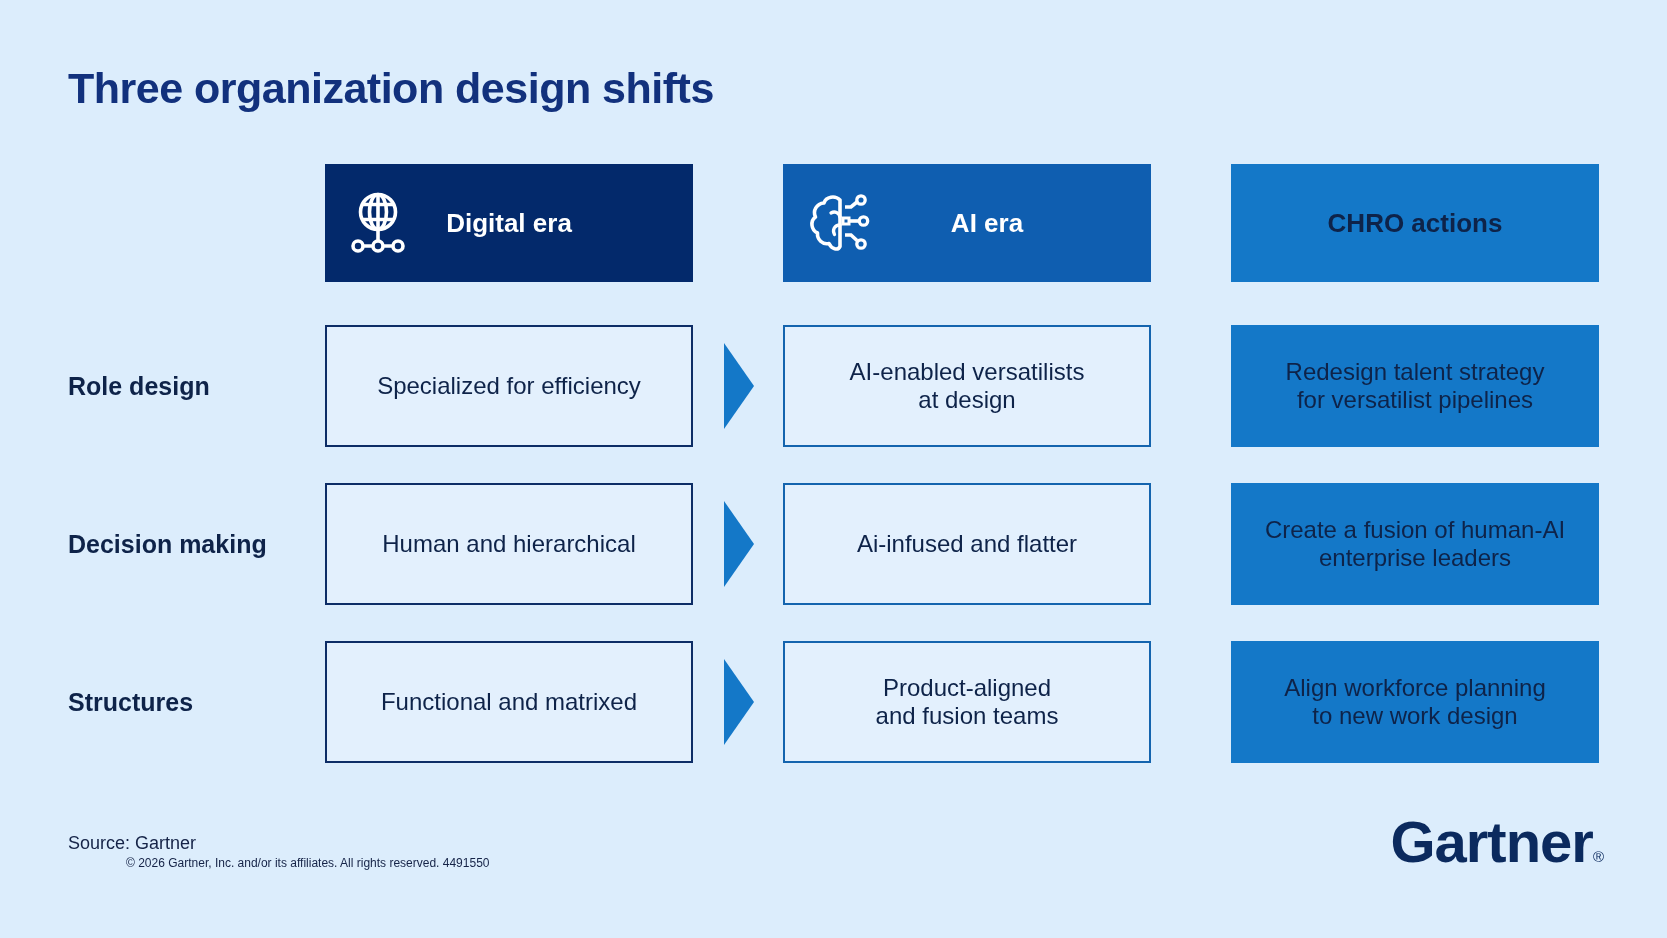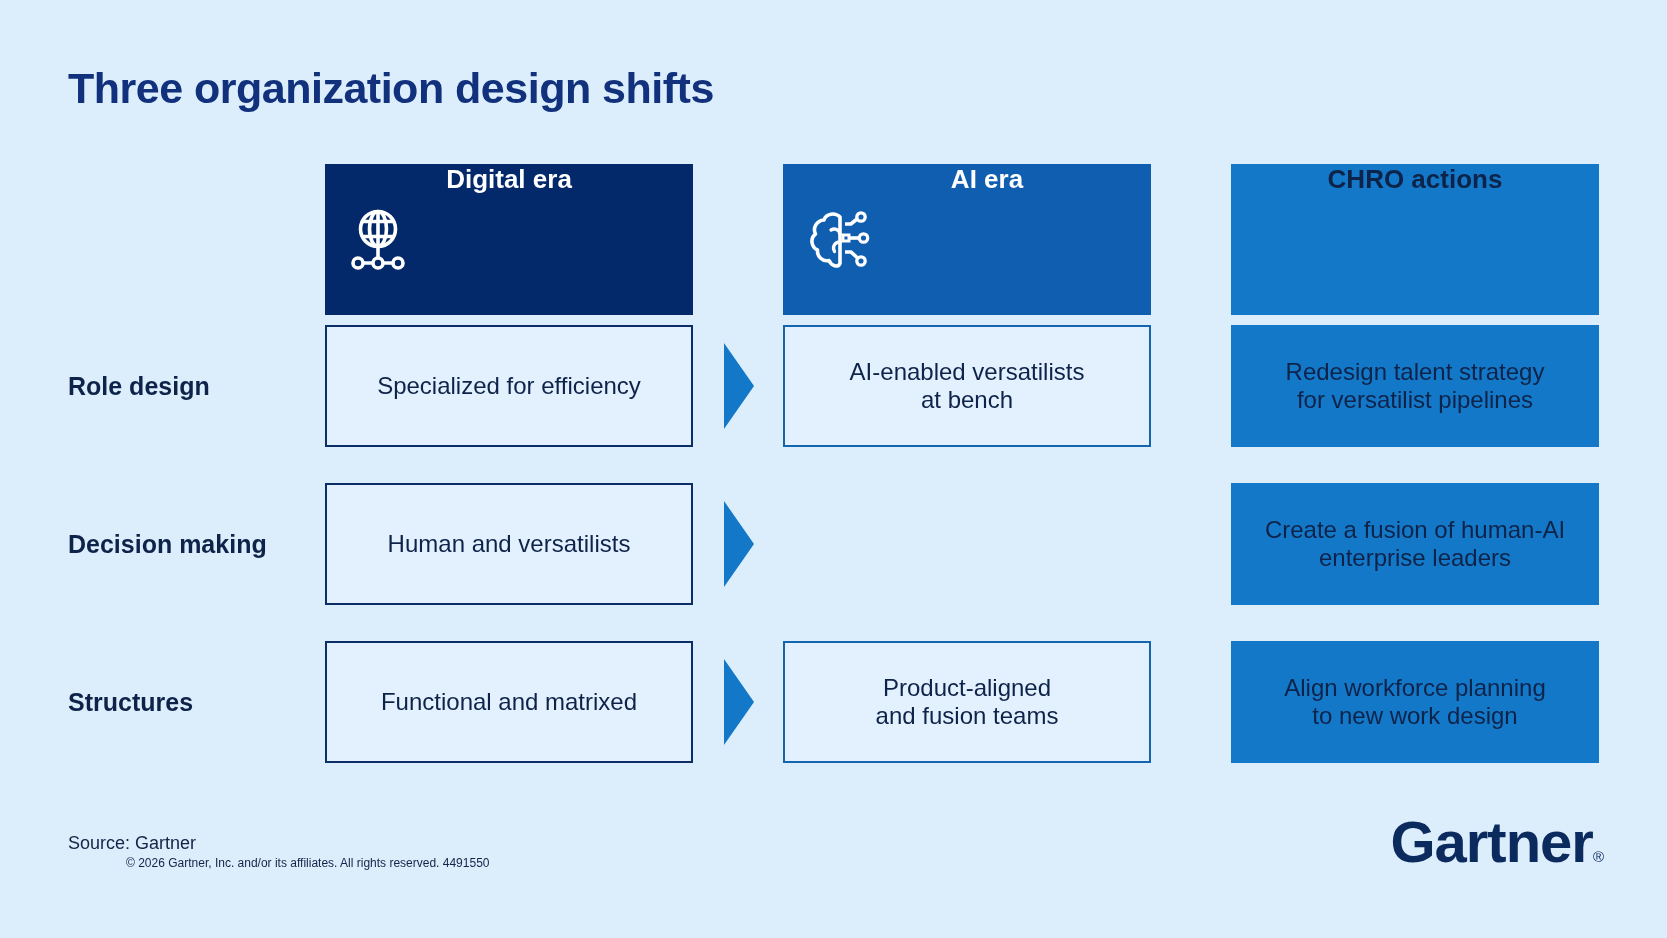--- a/index.html
+++ b/index.html
@@ -11,22 +11,22 @@
   html,body{background:#fff;}
   .canvas{
     position:relative; width:1667px; height:938px; background:var(--bg);
     font-family:"Liberation Sans","DejaVu Sans",sans-serif; overflow:hidden;
   }
   .title{
     position:absolute; left:68px; top:64px; font-size:43px; font-weight:700;
     letter-spacing:-0.5px; color:var(--title);
   }
   .hdr{
-    position:absolute; top:164px; width:368px; height:151px;
-    display:flex; align-items:flex-start; justify-content:center;
+    position:absolute; top:164px; width:368px; height:118px;
+    display:flex; align-items:center; justify-content:center;
     font-size:26px; font-weight:600;
   }
   .hdr-digital{left:325px; background:var(--navy); color:#ffffff;}
   .hdr-ai{left:783px; background:var(--blue-mid); color:#ffffff;padding-left:40px;}
   .hdr-chro{left:1231px; background:var(--blue-light); color:var(--ink); font-weight:700;}
   .hdr-icon{position:absolute; left:24px; top:50%; transform:translateY(-50%); line-height:0;}
   .row-label{
     position:absolute; left:68px; width:250px; height:122px;
     display:flex; align-items:center; font-size:25px; font-weight:700; color:var(--ink);
   }
@@ -97,31 +97,32 @@
   </div>
 
   <div class="row-label r0">Role design</div>
   <div class="box box-light-navy r0">Specialized for efficiency</div>
   <span class="arrow a0">
     <svg width="30" height="86" viewBox="0 0 30 86">
         <polygon points="0,0 30,43 0,86" fill="#1478c8"></polygon>
       </svg>
   </span>
   <div class="box box-light-blue r0">AI-enabled versatilists
-at bench</div>
+at design</div>
   <div class="box box-chro r0">Redesign talent strategy
 for versatilist pipelines</div>
 
   <div class="row-label r1">Decision making</div>
-  <div class="box box-light-navy r1">Human and versatilists</div>
+  <div class="box box-light-navy r1">Human and hierarchical</div>
   <span class="arrow a1">
     <svg width="30" height="86" viewBox="0 0 30 86">
         <polygon points="0,0 30,43 0,86" fill="#1478c8"></polygon>
       </svg>
   </span>
+  <div class="box box-light-blue r1">Ai-infused and flatter</div>
   <div class="box box-chro r1">Create a fusion of human-AI
 enterprise leaders</div>
 
   <div class="row-label r2">Structures</div>
   <div class="box box-light-navy r2">Functional and matrixed</div>
   <span class="arrow a2">
     <svg width="30" height="86" viewBox="0 0 30 86">
         <polygon points="0,0 30,43 0,86" fill="#1478c8"></polygon>
       </svg>
   </span>

